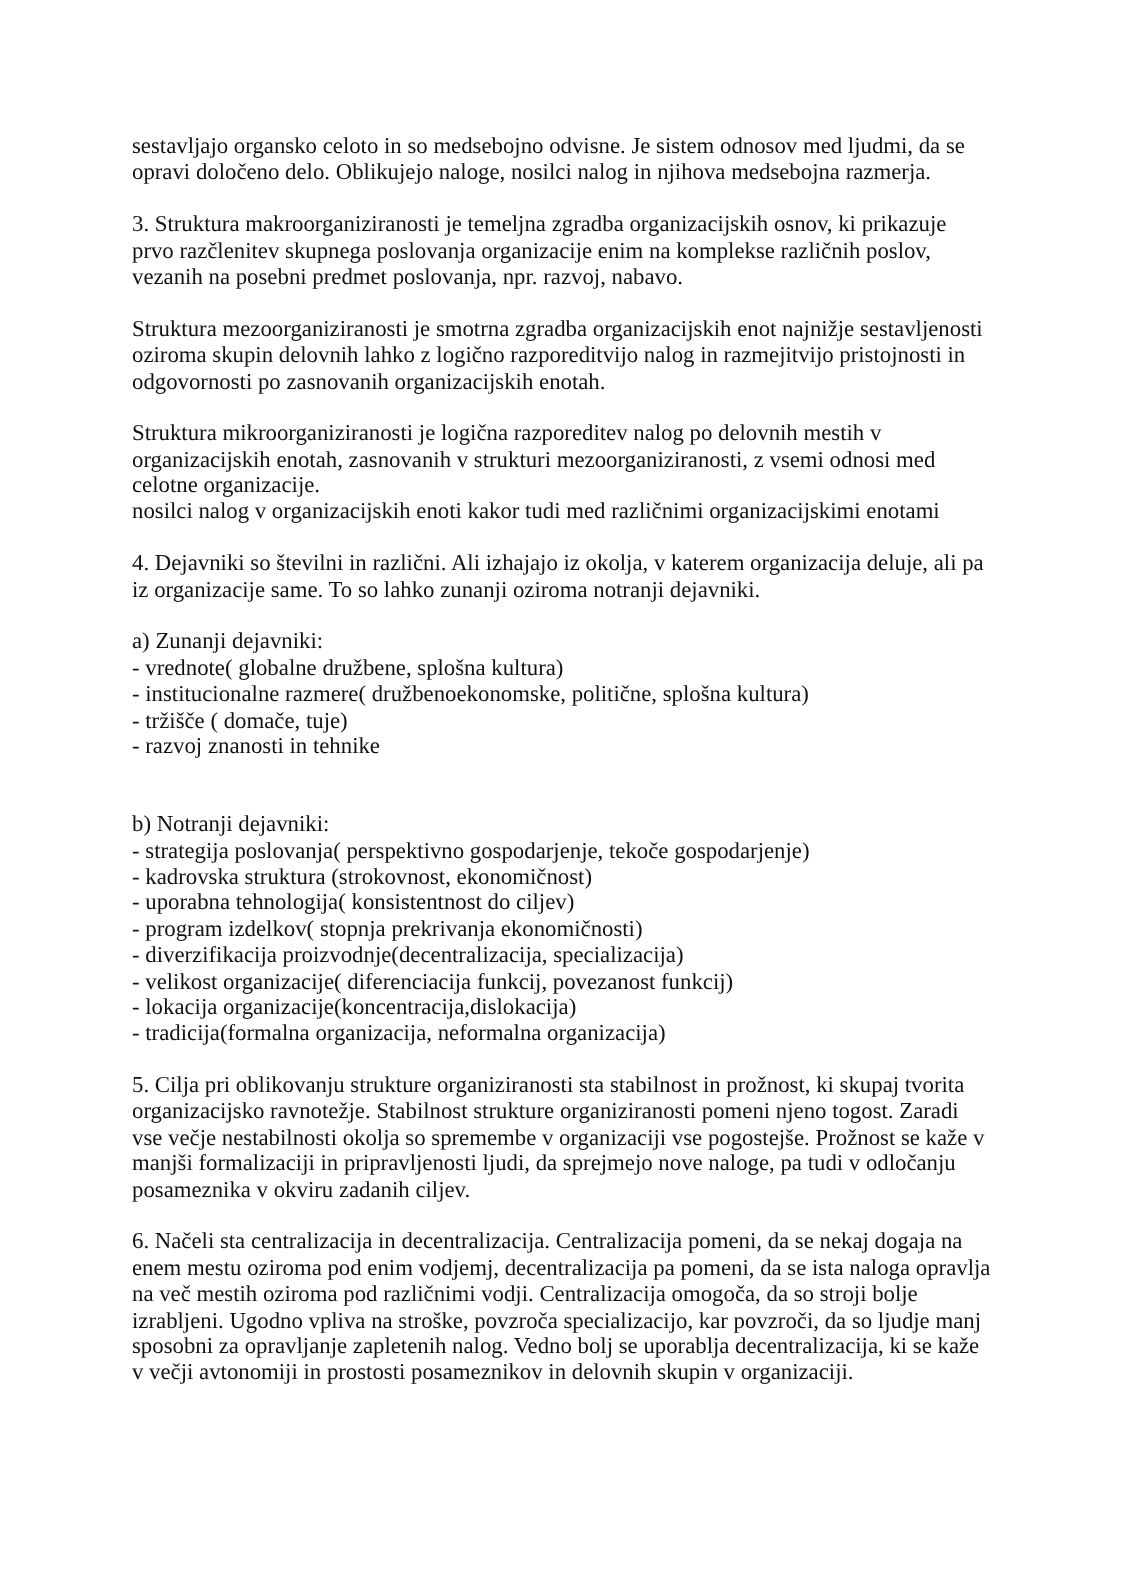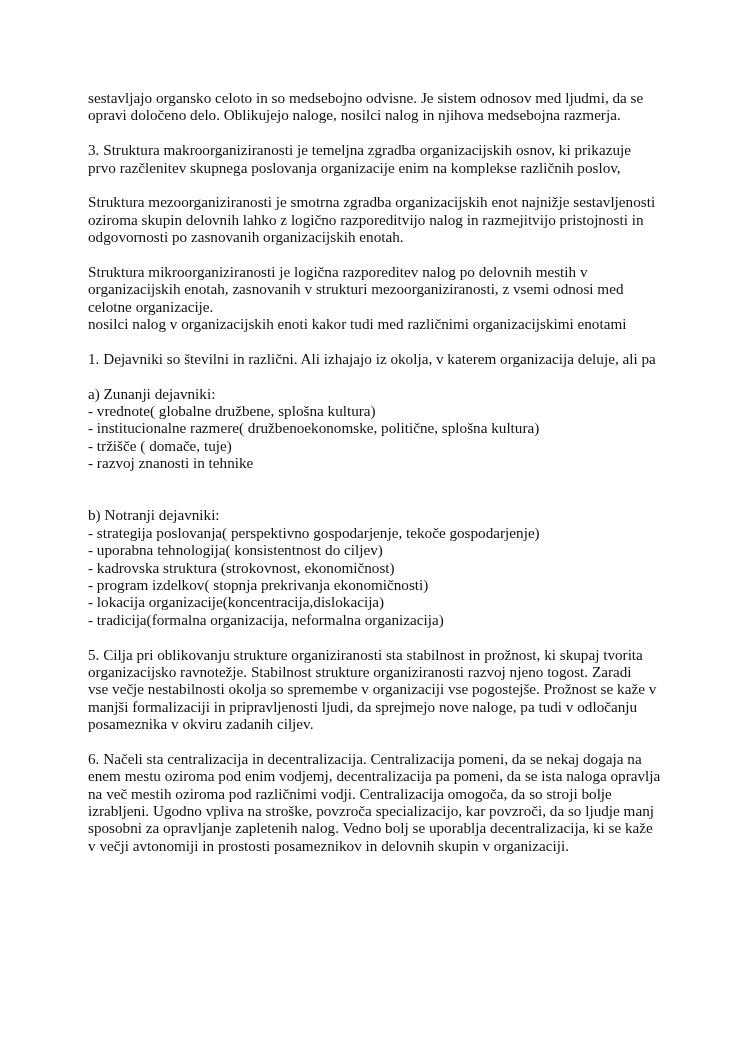--- a/index.html
+++ b/index.html
@@ -22,61 +22,65 @@
 
 <div class="page" id="page">
     <div>
       <span class="line">sestavljajo organsko celoto in so medsebojno odvisne. Je sistem odnosov med ljudmi, da se</span>
       <span class="line">opravi določeno delo. Oblikujejo naloge, nosilci nalog in njihova medsebojna razmerja.</span>
     </div>
     <div class="blank"></div>
     <div>
       <span class="line">3. Struktura makroorganiziranosti je temeljna zgradba organizacijskih osnov, ki prikazuje</span>
       <span class="line">prvo razčlenitev skupnega poslovanja organizacije enim na komplekse različnih poslov,</span>
+      <span class="line">vezanih na posebni predmet poslovanja, npr. razvoj, nabavo.</span>
     </div>
     <div class="blank"></div>
     <div>
       <span class="line">Struktura mezoorganiziranosti je smotrna zgradba organizacijskih enot najnižje sestavljenosti</span>
       <span class="line">oziroma skupin delovnih lahko z logično razporeditvijo nalog in razmejitvijo pristojnosti in</span>
       <span class="line">odgovornosti po zasnovanih organizacijskih enotah.</span>
     </div>
     <div class="blank"></div>
     <div>
       <span class="line">Struktura mikroorganiziranosti je logična razporeditev nalog po delovnih mestih v</span>
       <span class="line">organizacijskih enotah, zasnovanih v strukturi mezoorganiziranosti, z vsemi odnosi med</span>
       <span class="line">celotne organizacije.</span>
       <span class="line">nosilci nalog v organizacijskih enoti kakor tudi med različnimi organizacijskimi enotami</span>
     </div>
     <div class="blank"></div>
     <div>
-      <span class="line">1. Dejavniki so številni in različni. Ali izhajajo iz okolja, v katerem organizacija deluje, ali pa</span>
+      <span class="line">4. Dejavniki so številni in različni. Ali izhajajo iz okolja, v katerem organizacija deluje, ali pa</span>
+      <span class="line">iz organizacije same. To so lahko zunanji oziroma notranji dejavniki.</span>
     </div>
     <div class="blank"></div>
     <div>
       <span class="line">a) Zunanji dejavniki:</span>
       <span class="line">- vrednote( globalne družbene, splošna kultura)</span>
       <span class="line">- institucionalne razmere( družbenoekonomske, politične, splošna kultura)</span>
       <span class="line">- tržišče ( domače, tuje)</span>
       <span class="line">- razvoj znanosti in tehnike</span>
     </div>
     <div class="blank"></div>
     <div class="blank"></div>
     <div>
       <span class="line">b) Notranji dejavniki:</span>
       <span class="line">- strategija poslovanja( perspektivno gospodarjenje, tekoče gospodarjenje)</span>
+      <span class="line">- kadrovska struktura (strokovnost, ekonomičnost)</span>
       <span class="line">- uporabna tehnologija( konsistentnost do ciljev)</span>
-      <span class="line">- kadrovska struktura (strokovnost, ekonomičnost)</span>
       <span class="line">- program izdelkov( stopnja prekrivanja ekonomičnosti)</span>
+      <span class="line">- diverzifikacija proizvodnje(decentralizacija, specializacija)</span>
+      <span class="line">- velikost organizacije( diferenciacija funkcij, povezanost funkcij)</span>
       <span class="line">- lokacija organizacije(koncentracija,dislokacija)</span>
       <span class="line">- tradicija(formalna organizacija, neformalna organizacija)</span>
     </div>
     <div class="blank"></div>
     <div>
       <span class="line">5. Cilja pri oblikovanju strukture organiziranosti sta stabilnost in prožnost, ki skupaj tvorita</span>
-      <span class="line">organizacijsko ravnotežje. Stabilnost strukture organiziranosti razvoj njeno togost. Zaradi</span>
+      <span class="line">organizacijsko ravnotežje. Stabilnost strukture organiziranosti pomeni njeno togost. Zaradi</span>
       <span class="line">vse večje nestabilnosti okolja so spremembe v organizaciji vse pogostejše. Prožnost se kaže v</span>
       <span class="line">manjši formalizaciji in pripravljenosti ljudi, da sprejmejo nove naloge, pa tudi v odločanju</span>
       <span class="line">posameznika v okviru zadanih ciljev.</span>
     </div>
     <div class="blank"></div>
     <div>
       <span class="line">6. Načeli sta centralizacija in decentralizacija. Centralizacija pomeni, da se nekaj dogaja na</span>
       <span class="line">enem mestu oziroma pod enim vodjemj, decentralizacija pa pomeni, da se ista naloga opravlja</span>
       <span class="line">na več mestih oziroma pod različnimi vodji. Centralizacija omogoča, da so stroji bolje</span>
       <span class="line">izrabljeni. Ugodno vpliva na stroške, povzroča specializacijo, kar povzroči, da so ljudje manj</span>

